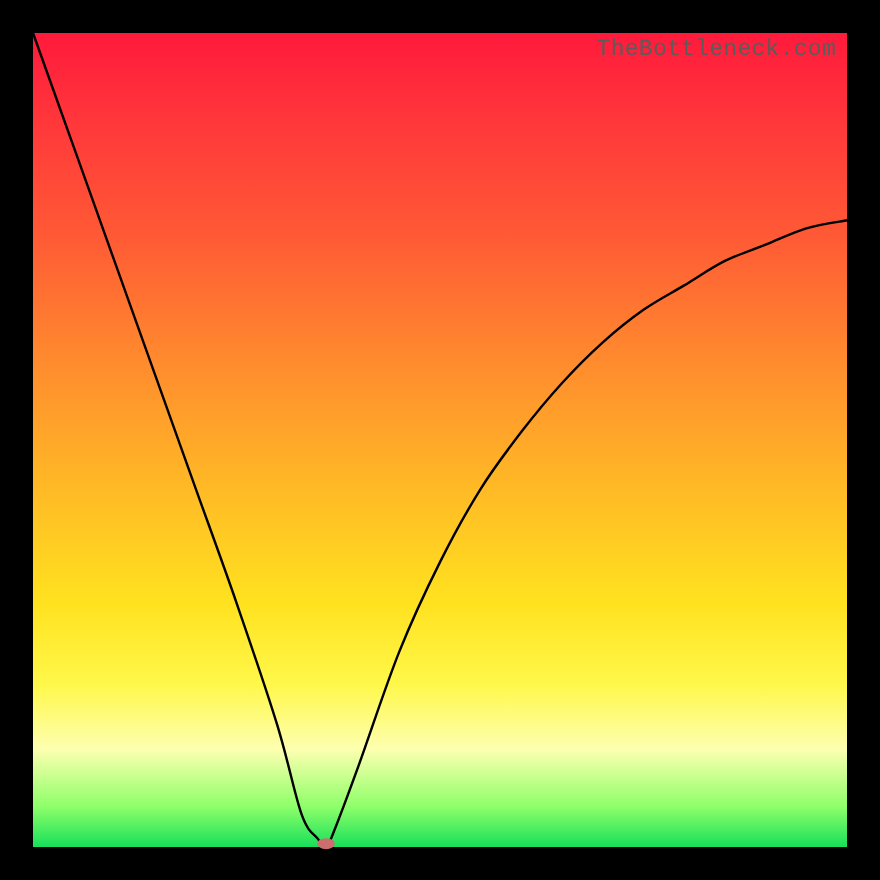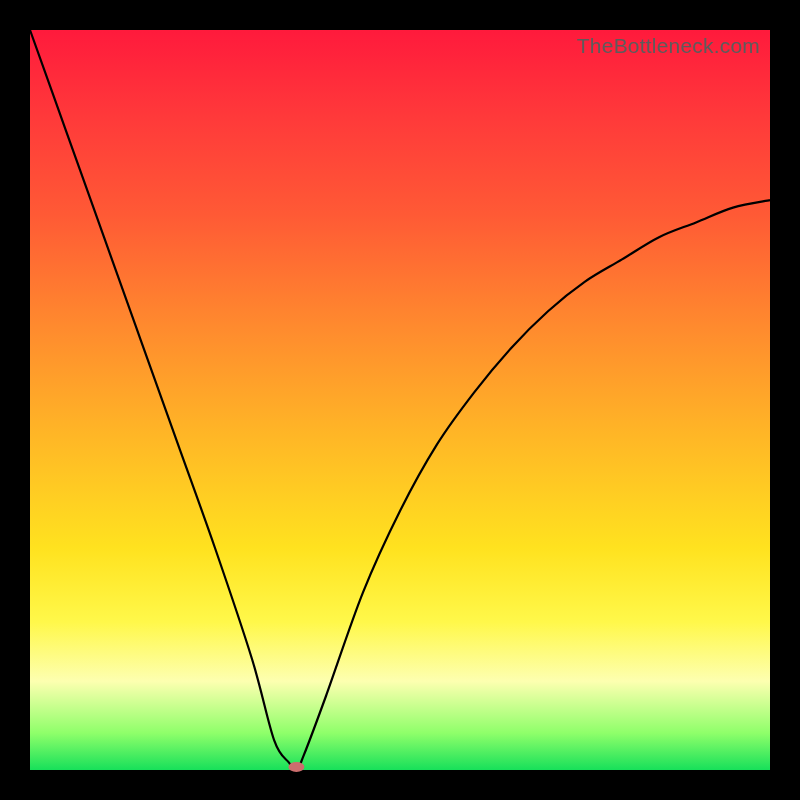--- a/index.html
+++ b/index.html
@@ -39,20 +39,21 @@
   }
   .watermark {
     position: absolute;
     top: 4px;
     right: 10px;
     color: #5c5c5c;
     font-size: 21px;
     font-weight: 500;
     letter-spacing: 0.2px;
     pointer-events: none;
+    font-family: Liberation Mono, monospace;
   }
   svg.curve {
     position: absolute;
     left: 0; top: 0;
     width: 740px;
     height: 740px;
     overflow: visible;
   }
   .curve-path {
     fill: none;

